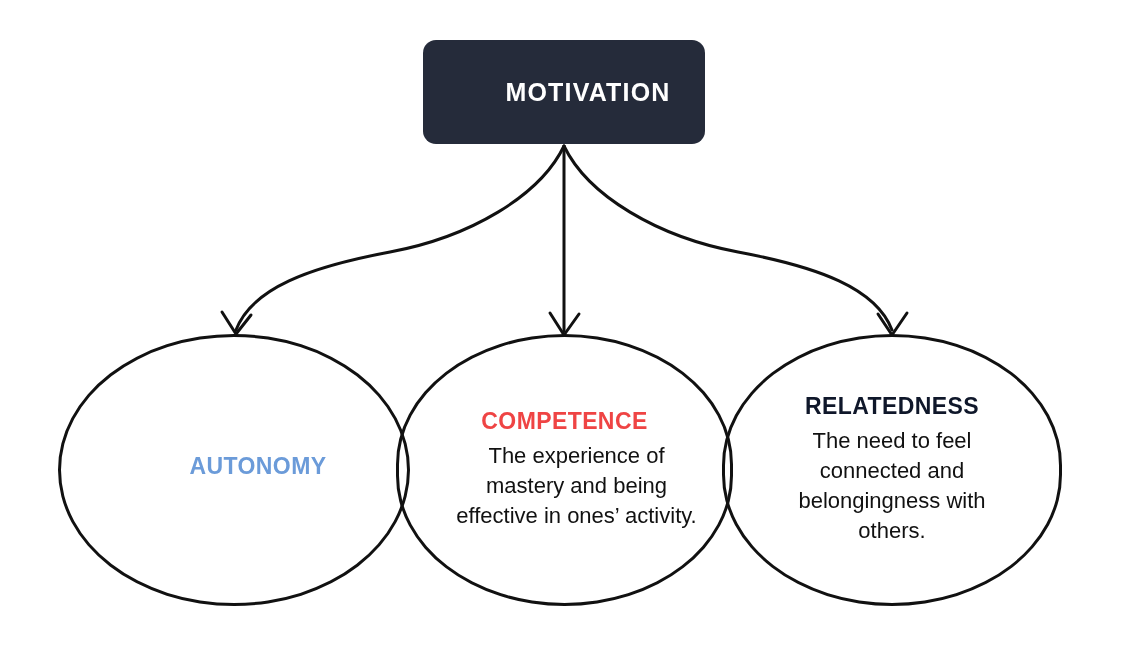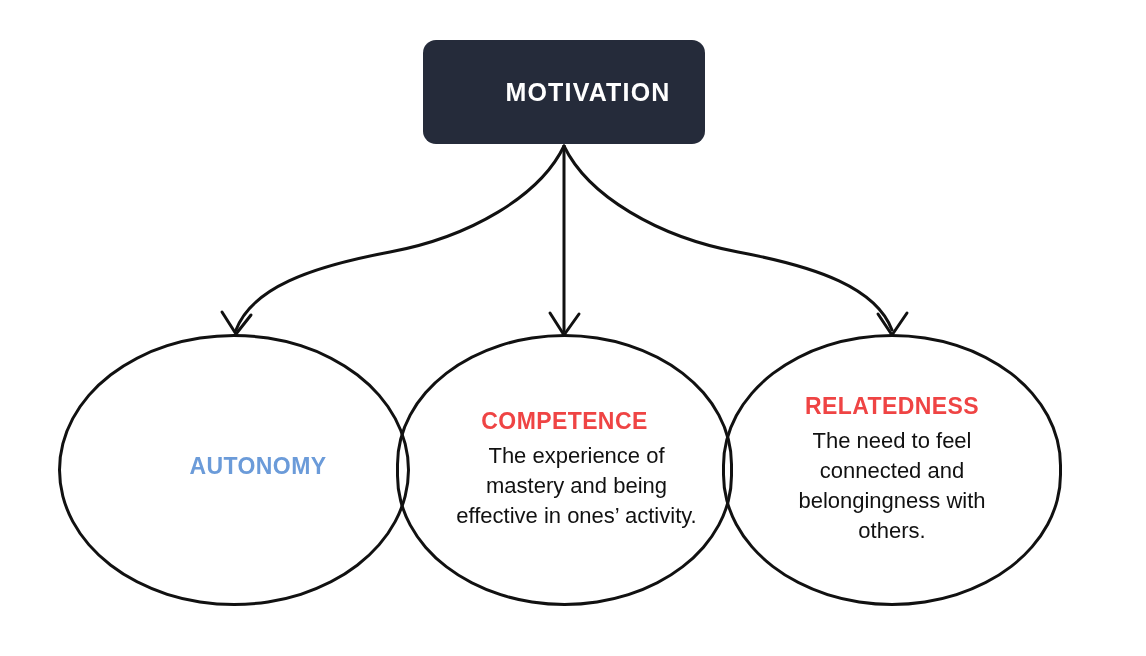--- a/index.html
+++ b/index.html
@@ -123,17 +123,17 @@
   <div class="leaf-node n0">
     <div class="leaf-title" style="color: rgb(107, 155, 217); margin-left: 48px;">AUTONOMY</div>
   </div>
 
   <div class="leaf-node n1">
     <div class="leaf-title" style="color: #ef4444;">COMPETENCE</div>
     <div class="leaf-desc">The experience of mastery and being effective in ones’ activity.</div>
   </div>
 
   <div class="leaf-node n2">
-    <div class="leaf-title" style="color: #ef4444; text-align: right;">RELATEDNESS</div>
+    <div class="leaf-title" style="color: #0f172a; text-align: right;">RELATEDNESS</div>
     <div class="leaf-desc">The need to feel connected and belongingness with others.</div>
   </div>
 
 </div>
 
 </body></html>

